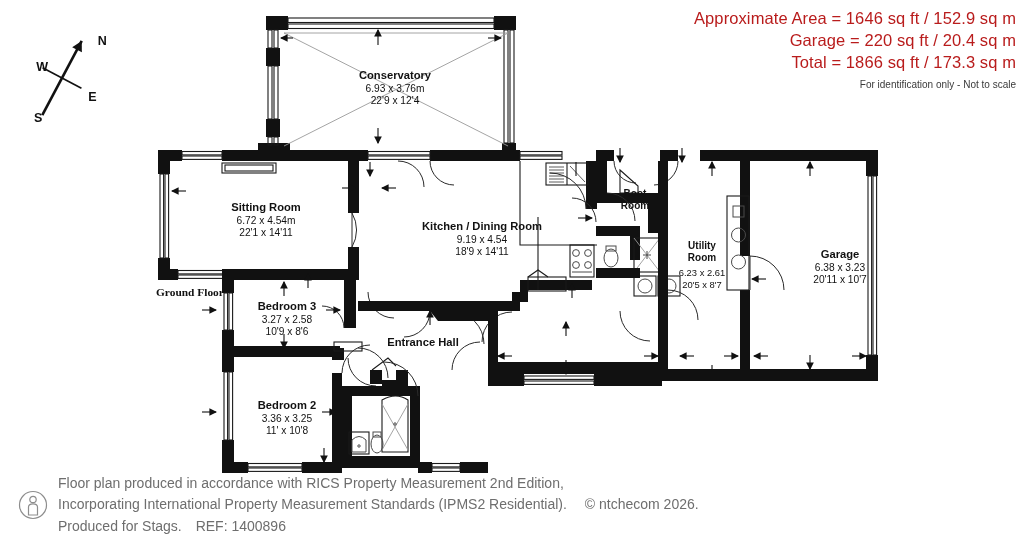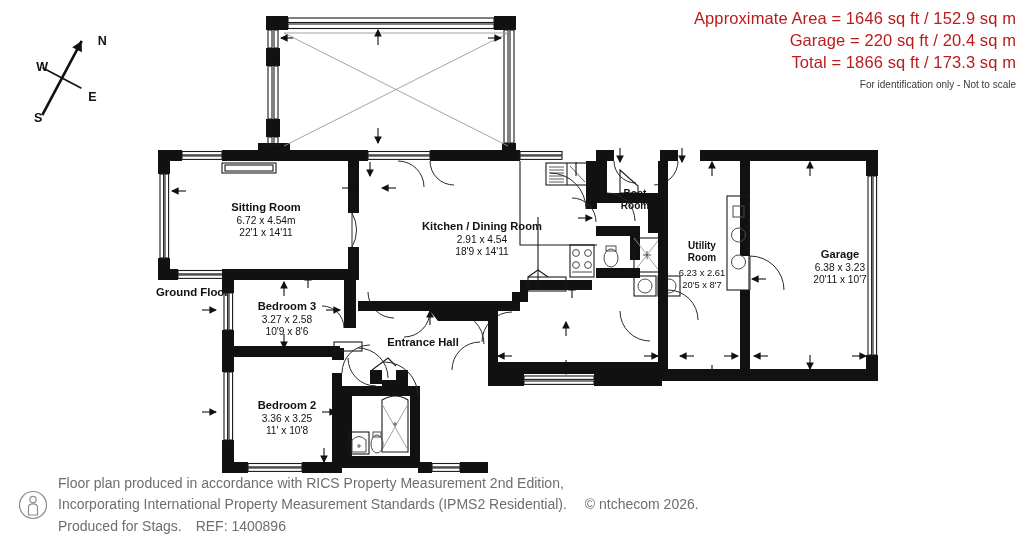--- a/index.html
+++ b/index.html
@@ -75,20 +75,21 @@
     display: block;
   }
   .room-label.small .room-name { font-size: 10px; }
   .room-label.small .room-dim  { font-size: 9.4px; }
   .floor-tag {
     position: absolute;
     font-size: 11.4px;
     font-weight: bold;
     color: #111111;
     white-space: nowrap;
+    font-family: Liberation Serif, serif;
   }
   
   .footer-area {
     position: absolute;
     left: 18px;
     bottom: 8px;
     display: flex;
     align-items: center;
     gap: 10px;
   }
@@ -451,30 +452,35 @@
 
   <div class="header-area">
     <div class="header-line">Approximate Area = 1646 sq ft / 152.9 sq m</div>
     <div class="header-line">Garage = 220 sq ft / 20.4 sq m</div>
     <div class="header-line">Total = 1866 sq ft / 173.3 sq m</div>
     <div class="header-note">For identification only - Not to scale</div>
   </div>
 
   <div class="floor-tag" style="left:156px; top:286px;">Ground Floor</div>
 
+  <div class="room-label" style="left:330px; top:69px; width:130px;">
+    <span class="room-name">Conservatory</span>
+    <span class="room-dim">6.93 x 3.76m</span>
+    <span class="room-dim">22'9 x 12'4</span>
+  </div>
 
   <div class="room-label" style="left:192px; top:201px; width:148px;">
     <span class="room-name">Sitting Room</span>
     <span class="room-dim">6.72 x 4.54m</span>
     <span class="room-dim">22'1 x 14'11</span>
   </div>
 
   <div class="room-label" style="left:400px; top:220px; width:164px;">
     <span class="room-name">Kitchen / Dining Room</span>
-    <span class="room-dim">2.91 x 4.54</span>
+    <span class="room-dim">9.19 x 4.54</span>
     <span class="room-dim">18'9 x 14'11</span>
   </div>
 
   <div class="room-label small" style="left:604px; top:188px; width:62px;">
     <span class="room-name">Boot</span>
     <span class="room-name">Room</span>
   </div>
 
   <div class="room-label small" style="left:666px; top:240px; width:72px;">
     <span class="room-name">Utility</span>

